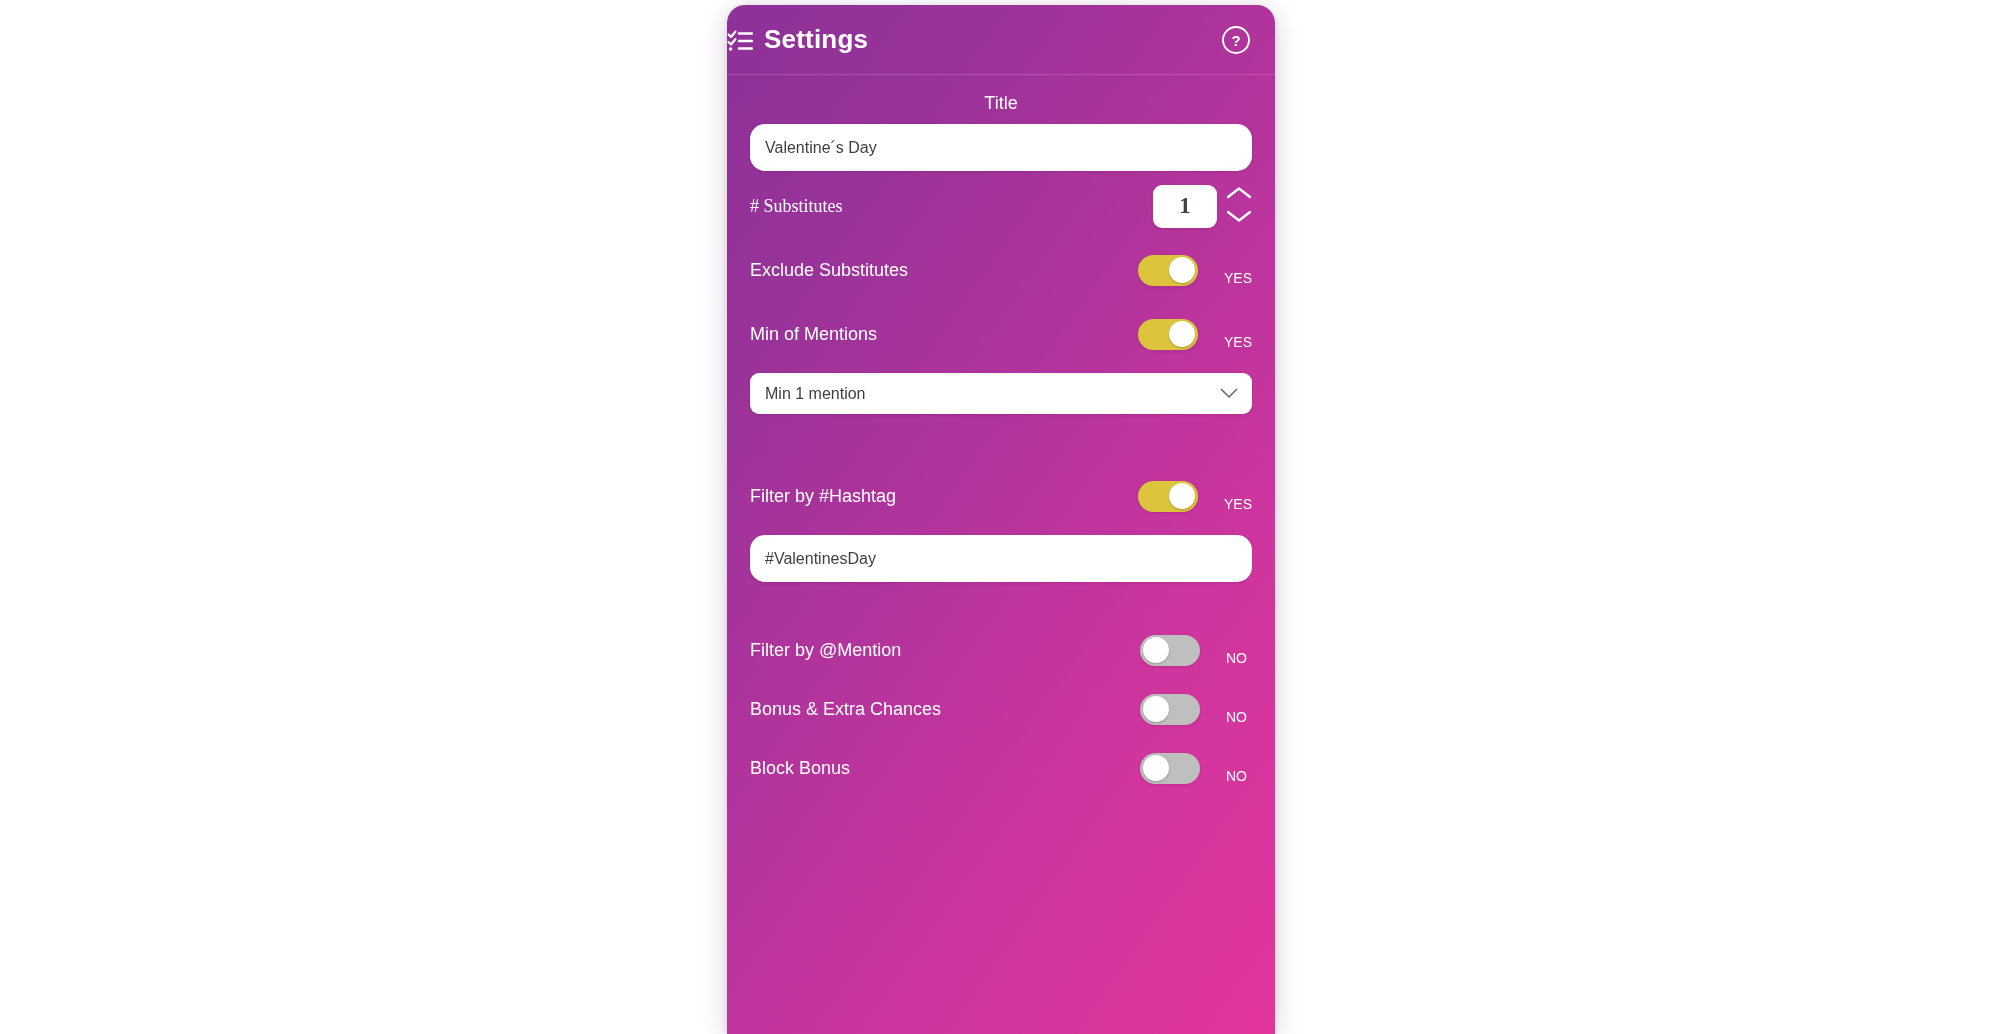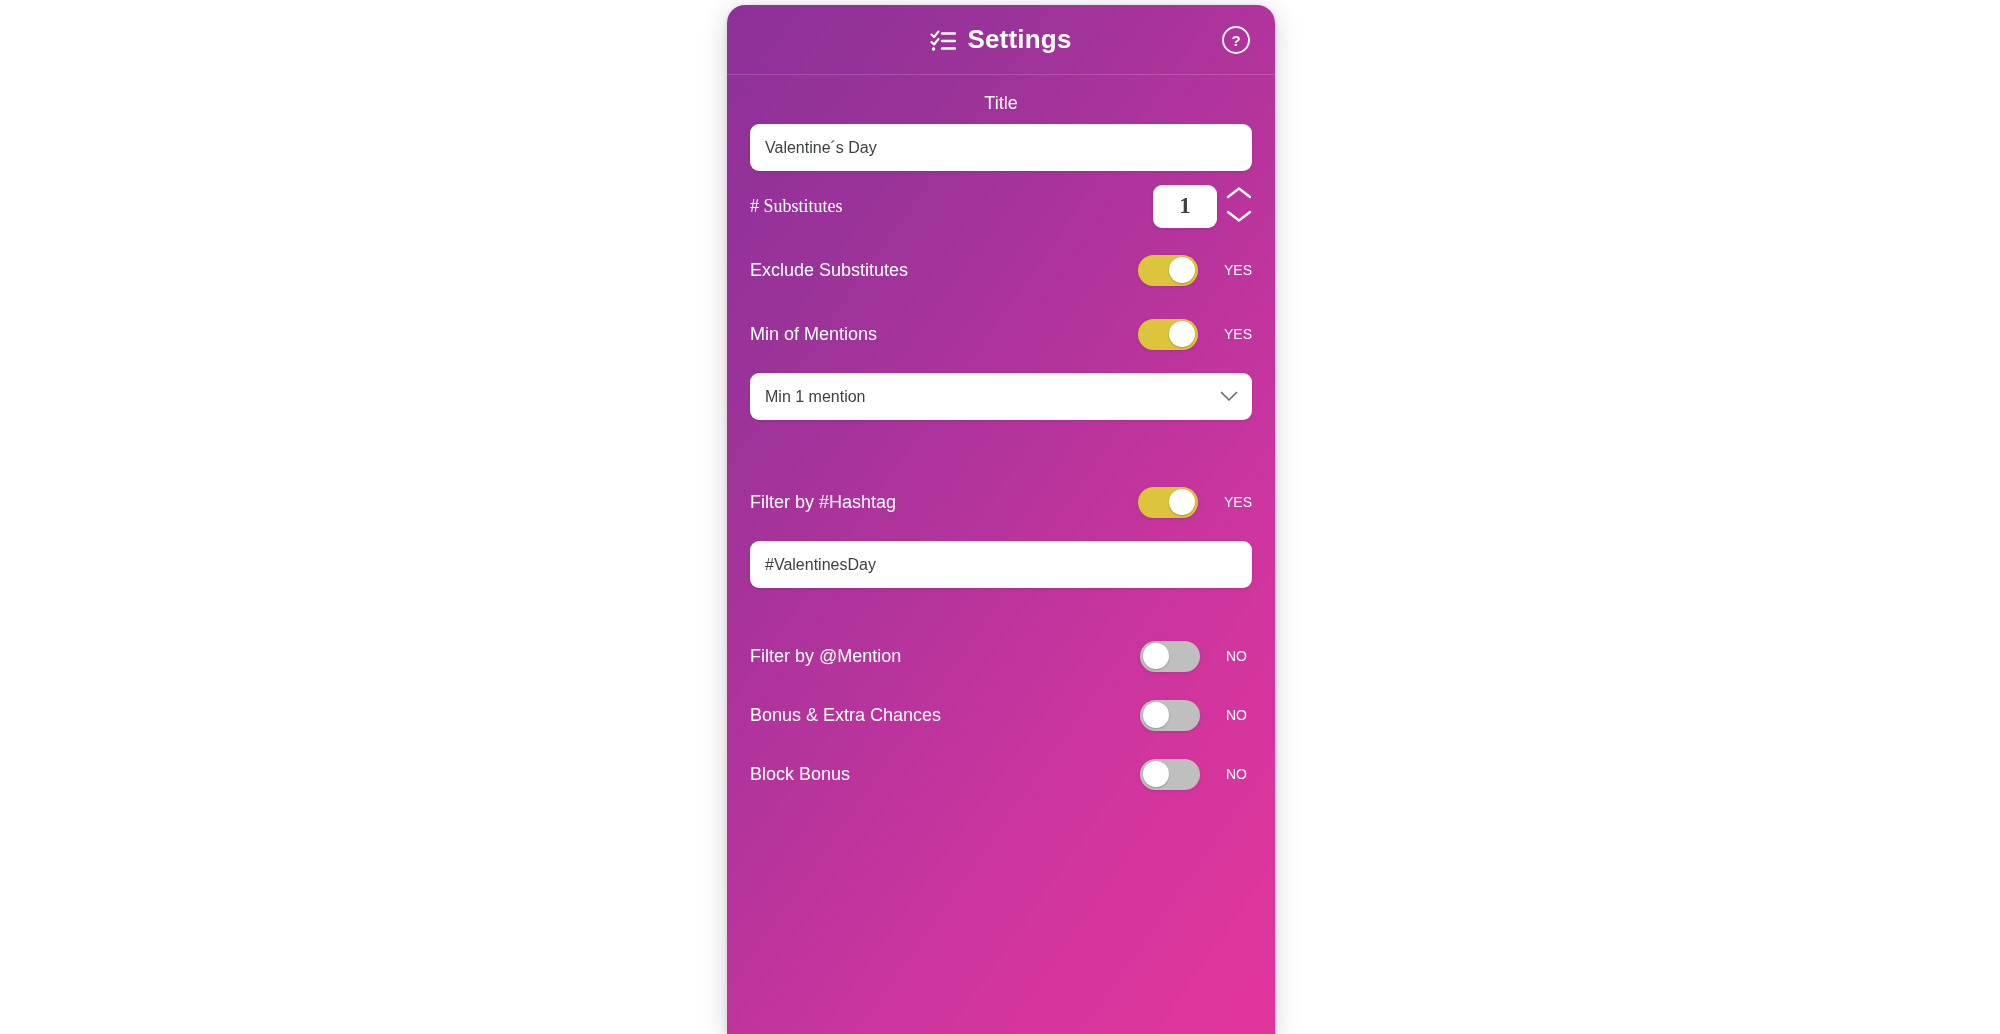--- a/index.html
+++ b/index.html
@@ -35,21 +35,21 @@
     box-sizing: border-box;
   }
 
   
   #header {
     position: relative;
     height: 69px;
     border-bottom: 1px solid rgba(255,255,255,0.16);
     display: flex;
     align-items: center;
-    justify-content: center;
+    justify-content: flex-start;
   }
   .header-inner {
     display: flex;
     align-items: center;
     gap: 11px;
   }
   #header-title {
     color: #ffffff;
     font-size: 26px;
     font-weight: bold;
@@ -88,21 +88,21 @@
     margin-bottom: 12px;
     display: block;
     text-align: center;
   }
 
   .text-input {
     width: 100%;
     height: 47px;
     background: #ffffff;
     border: none;
-    border-radius: 9px;
+    border-radius: 15px;
     box-sizing: border-box;
     padding: 0 15px;
     font-family: "Liberation Sans", sans-serif;
     font-size: 16px;
     color: #3d4044;
     box-shadow: 0 1px 3px rgba(70,20,60,0.18);
     outline: none;
   }
 
   
@@ -151,21 +151,21 @@
   #minmentions-row { margin-top: 20px; }
   #select-block { margin-top: 17px; }
   #hashtag-row { margin-top: 60px; }
   #hashtag-input-block { margin-top: 17px; }
   #mention-row { margin-top: 46px; }
   #bonus-row { margin-top: 15px; }
   #blocklist-row { margin-top: 15px; }
 
   .toggle-wrap {
     display: flex;
-    align-items: center;
+    align-items: flex-end;
     gap: 26px;
   }
   .toggle {
     width: 60px;
     height: 31px;
     border-radius: 16px;
     position: relative;
     cursor: pointer;
     box-shadow: 0 1px 3px rgba(70,20,60,0.16);
   }
@@ -185,21 +185,21 @@
   .toggle-state {
     color: #ffffff;
     font-size: 14px;
     min-width: 26px;
   }
 
   
   .select-box {
     position: relative;
     width: 100%;
-    height: 47px;
+    height: 41px;
     background: #ffffff;
     border-radius: 9px;
     box-shadow: 0 1px 3px rgba(70,20,60,0.18);
     display: flex;
     align-items: center;
     padding: 0 15px;
     box-sizing: border-box;
     cursor: pointer;
   }
   .select-value {

